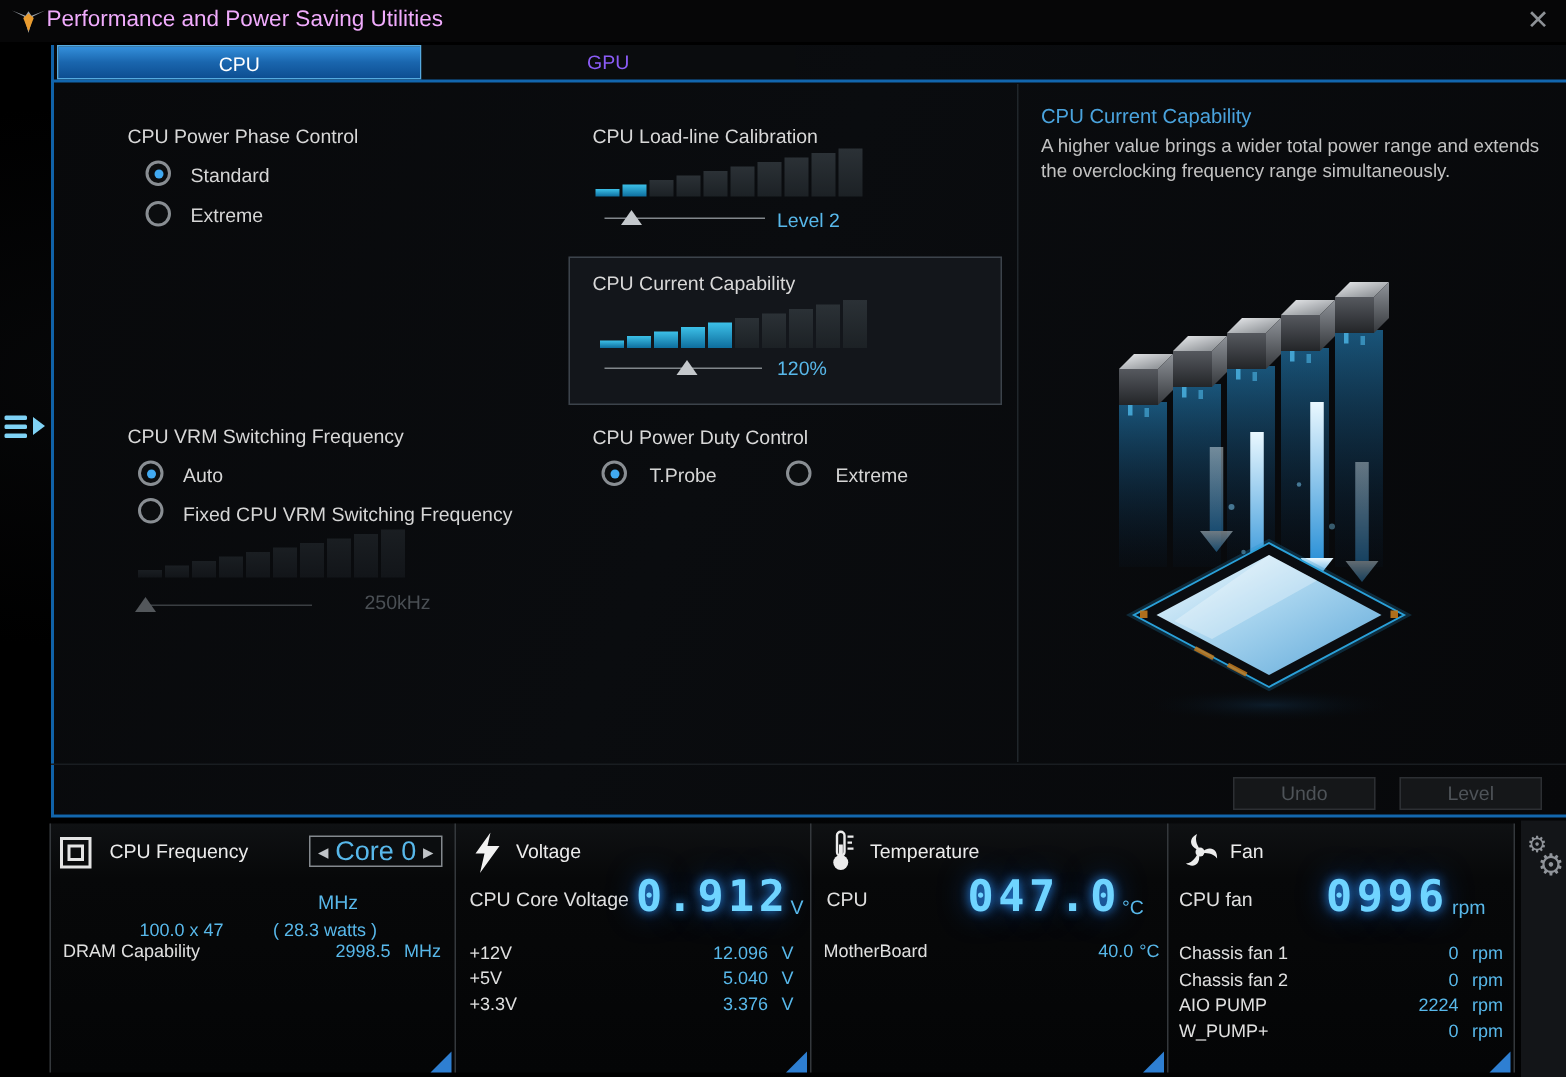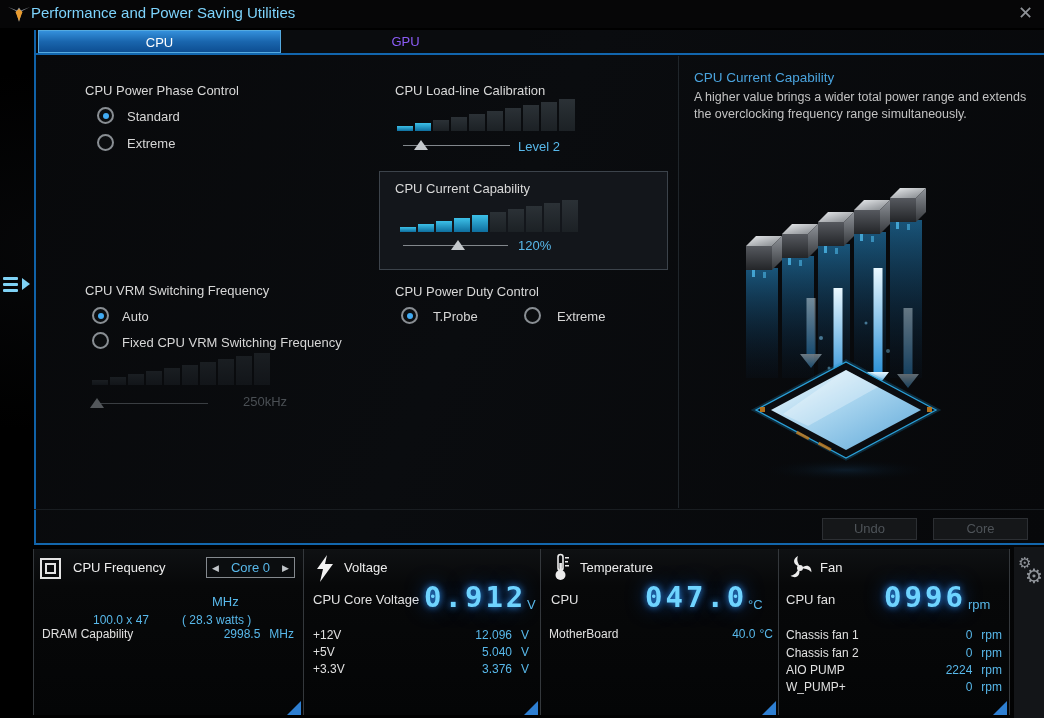--- a/index.html
+++ b/index.html
@@ -6,21 +6,21 @@
   html,body{width:1044px;height:718px;background:#000;overflow:hidden}
   body{font-family:"Liberation Sans",sans-serif;color:#ddd;position:relative}
   .abs{position:absolute}
   .nw{white-space:nowrap}
   .root{position:absolute;inset:0;background:
     radial-gradient(ellipse 620px 300px at 78% 80%, rgba(28,32,38,.30), transparent 70%),
     radial-gradient(ellipse 520px 260px at 8% 35%, rgba(24,27,32,.28), transparent 70%),
     #000}
   
   .titlebar{position:absolute;left:0;top:0;width:1044px;height:28px;background:#060607}
-  .wtitle{position:absolute;left:31px;top:4px;font-size:15px;color:#7dd3fc}
+  .wtitle{position:absolute;left:31px;top:4px;font-size:15px;color:#f0abfc}
   .close{position:absolute;right:11px;top:2px;font-size:18px;color:#8d9196;cursor:pointer}
   
   .panelbg{position:absolute;left:34px;top:30px;width:1010px;height:515px;
     background:linear-gradient(115deg,#08090b 0%,#0a0c0f 45%,#07080a 100%);
     border-left:2px solid #1062a8;border-bottom:2px solid #1367ad}
   .tabline{position:absolute;left:34px;top:53px;width:1010px;height:2px;background:#1266ae}
   .tab{position:absolute;top:30px;height:23px;font-size:13px;text-align:center;line-height:23px;cursor:pointer}
   .tab.active{left:38px;width:243px;color:#fff;
     background:linear-gradient(180deg,#3490dc 0%,#1a66ae 50%,#0d4e92 100%);
     border:1px solid #55aae0}
@@ -60,21 +60,21 @@
   .sblbl{font-size:12px;color:#e0e0e0}
   .sbval{font-size:12px;color:#58b8ea}
   .bigv{font-family:"DejaVu Sans Mono",monospace;font-weight:bold;font-size:29px;letter-spacing:3px;color:#6fd4ff;
     text-shadow:0 0 7px rgba(45,150,255,.95),0 0 20px rgba(30,120,255,.55)}
   .bigu{font-size:13px;color:#58b8ea}
   .srow{display:flex;justify-content:space-between;font-size:12px}
   .srow .u{margin-left:9px}
   .coresel{position:absolute;left:206px;top:557px;width:89px;height:21px;background:#0b0d0f;border:1px solid #84898e;
     display:flex;align-items:center;justify-content:space-between;padding:0 5px}
   .coresel .arr{font-size:9px;color:#c0c4c8;cursor:pointer}
-  .coresel .cv{font-size:13px;color:#58b8ea}
+  .coresel .cv{font-size:18px;color:#58b8ea}
   .rsz{width:0;height:0;border-left:14px solid transparent;border-bottom:14px solid #2e7fd2;cursor:nwse-resize}
   .gearstrip{position:absolute;left:1014px;top:547px;width:30px;height:171px;background:#131518}
   .gear{color:#90949a;cursor:pointer}
 </style>
 </head>
 <body>
 
 <div class="root">
 
   <div class="titlebar">
@@ -269,21 +269,21 @@
       <rect x="201" y="269" width="5" height="5" fill="#c27a1e" opacity=".9"></rect>
       <rect x="70" y="296" width="14" height="3" fill="#c27a1e" transform="rotate(28 77 297)" opacity=".85"></rect>
       <rect x="92" y="307" width="14" height="3" fill="#c27a1e" transform="rotate(28 99 308)" opacity=".85"></rect>
       <polygon points="120,232 195,272 120,312 45,272" fill="url(#dieg)"></polygon>
       <polygon points="120,232 152,249 82,288 57,276" fill="#ffffff" opacity=".3"></polygon>
     </g>
     <ellipse cx="120" cy="332" rx="92" ry="12" fill="url(#refl)" opacity=".5"></ellipse>
   </svg>
 
   <div class="abs btn" style="left:822px;top:518px">Undo</div>
-  <div class="abs btn" style="left:933px;top:518px">Core</div>
+  <div class="abs btn" style="left:933px;top:518px">Level</div>
 
   <div class="abs" style="left:2px;top:274px;width:30px;height:24px">
     <div class="abs mbar" style="left:1px;top:3px"></div>
     <div class="abs mbar" style="left:1px;top:9px"></div>
     <div class="abs mbar" style="left:1px;top:15px"></div>
     <div class="abs mtri" style="left:20px;top:4px"></div>
   </div>
 
   <div class="sbarbg"></div>
   <div class="sepv" style="left:33px"></div>

